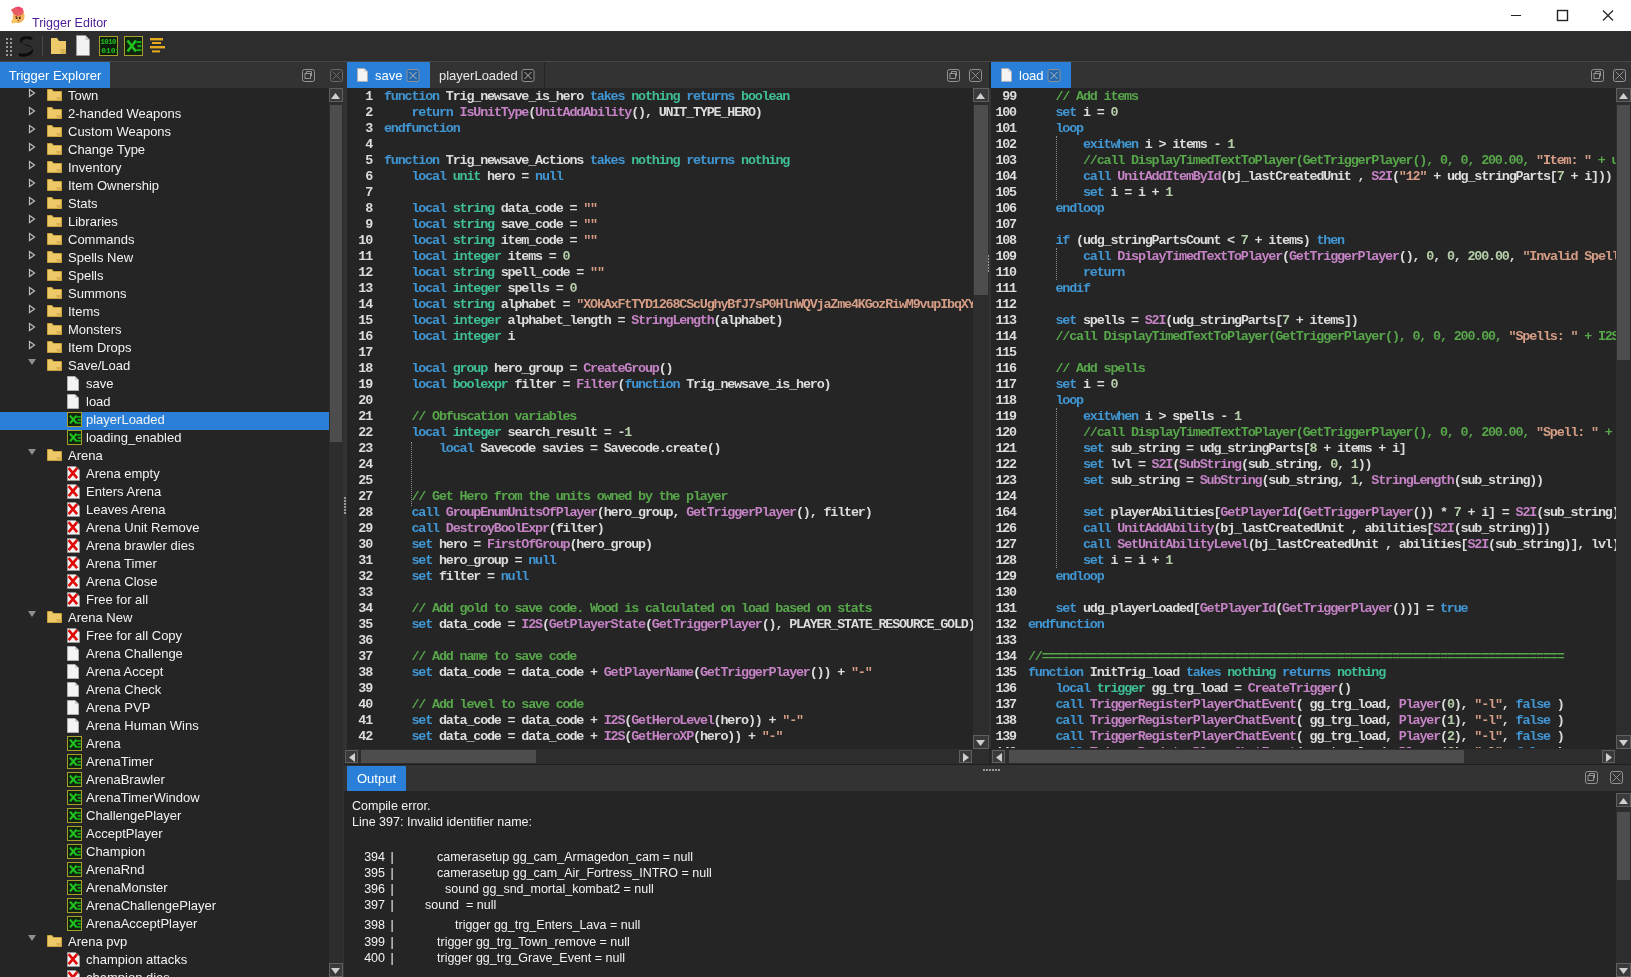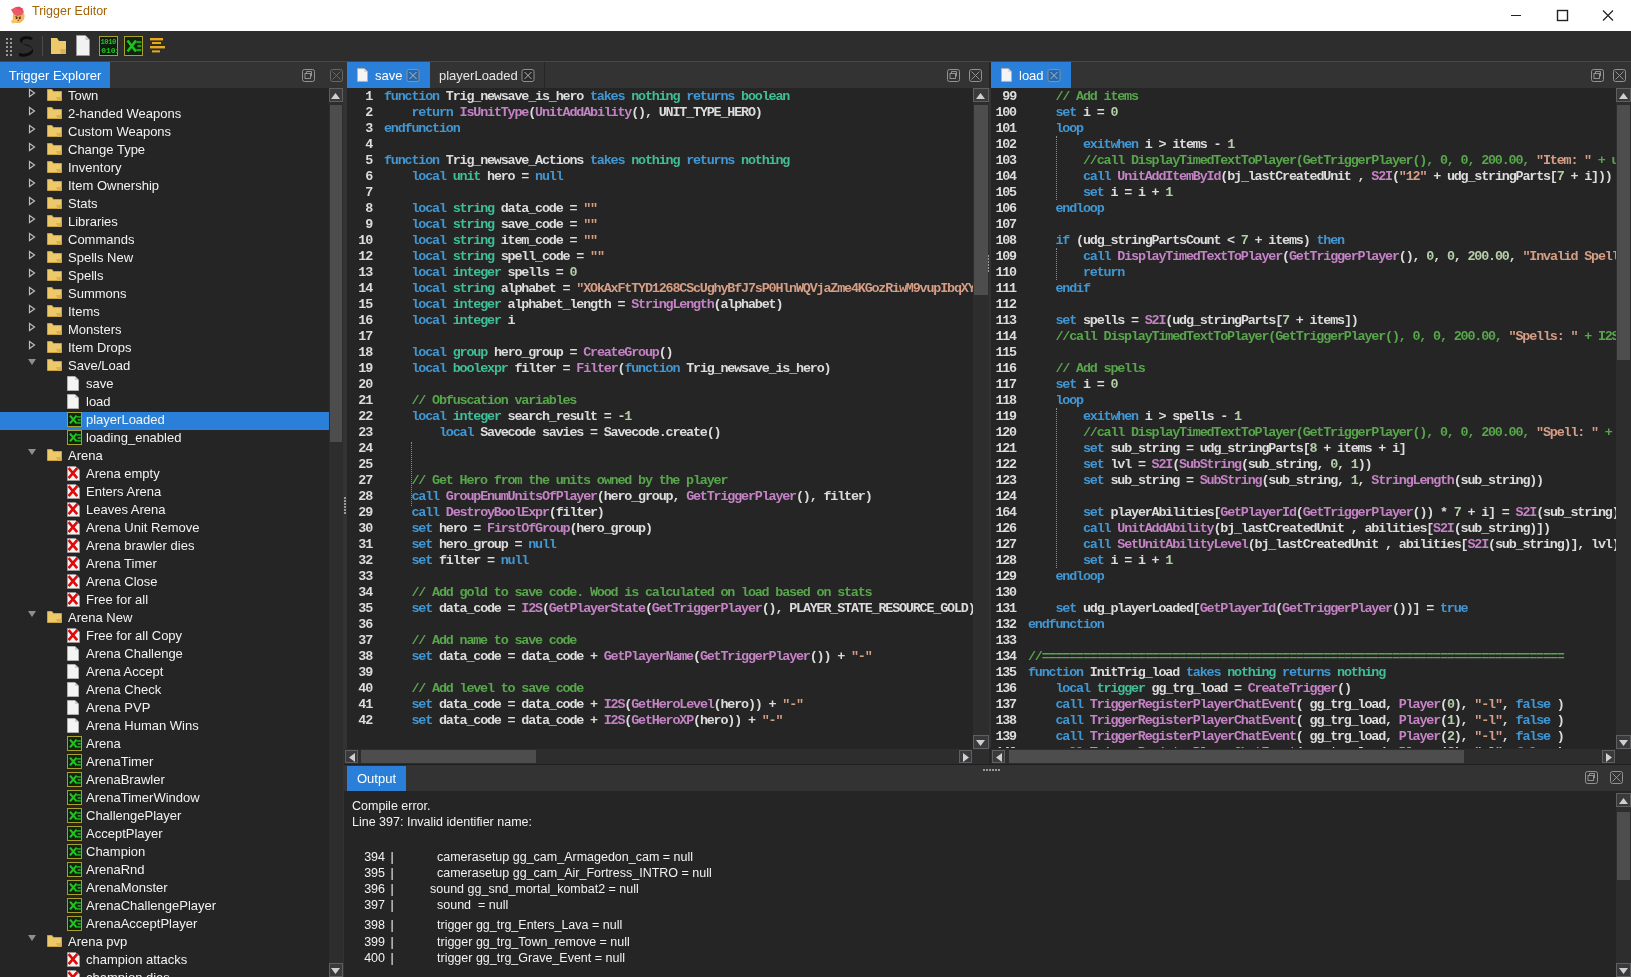--- a/index.html
+++ b/index.html
@@ -1,19 +1,19 @@
 <!DOCTYPE html>
 <html><head><meta charset="utf-8"><style>
 *{margin:0;padding:0;box-sizing:border-box}
 html,body{width:1631px;height:977px;overflow:hidden;background:#252526;
   font-family:"Liberation Sans",sans-serif;}
 .abs{position:absolute}
 
 #title{position:absolute;left:0;top:0;width:1631px;height:31px;background:#ffffff;color:#000}
-#title .txt{position:absolute;left:32px;top:4px;font-size:12.5px;color:#a16207}
+#title .txt{position:absolute;left:32px;top:16px;font-size:12.5px;color:#4c1d95}
 .wbtn{position:absolute;top:0;width:46px;height:31px}
 
 #toolbar{position:absolute;left:0;top:31px;width:1631px;height:31px;background:#2d2d2d;border-bottom:1px solid #474747}
 
 .hdr{position:absolute;background:#333333;height:26px}
 .btab{position:absolute;top:0;height:26px;background:#2a80d8;color:#fff;font-size:13px;display:flex;align-items:center;padding:0 10px;white-space:nowrap}
 .dtab{position:absolute;top:0;height:26px;background:#333333;color:#e6e6e6;font-size:13px;display:flex;align-items:center;padding:0 9px;border-right:1px solid #262626}
 .hico{position:absolute;top:7px}
 
 .ed{position:absolute;background:#252526;overflow:hidden;padding-top:1px}
@@ -820,20 +820,21 @@
     <div class="ln"><span class="num">1</span><span class="cd"><i class="k">function</i> Trig_newsave_is_hero <i class="k">takes</i> <i class="t">nothing</i> <i class="k">returns</i> <i class="t">boolean</i></span></div>
 <div class="ln"><span class="num">2</span><span class="cd">    <i class="k">return</i> <i class="f">IsUnitType</i>(<i class="f">UnitAddAbility</i>(), UNIT_TYPE_HERO)</span></div>
 <div class="ln"><span class="num">3</span><span class="cd"><i class="k">endfunction</i></span></div>
 <div class="ln"><span class="num">4</span><span class="cd"></span></div>
 <div class="ln"><span class="num">5</span><span class="cd"><i class="k">function</i> Trig_newsave_Actions <i class="k">takes</i> <i class="t">nothing</i> <i class="k">returns</i> <i class="t">nothing</i></span></div>
 <div class="ln"><span class="num">6</span><span class="cd">    <i class="k">local</i> <i class="t">unit</i> hero = <i class="k">null</i></span></div>
 <div class="ln"><span class="num">7</span><span class="cd"></span></div>
 <div class="ln"><span class="num">8</span><span class="cd">    <i class="k">local</i> <i class="t">string</i> data_code = <i class="s">""</i></span></div>
 <div class="ln"><span class="num">9</span><span class="cd">    <i class="k">local</i> <i class="t">string</i> save_code = <i class="s">""</i></span></div>
 <div class="ln"><span class="num">10</span><span class="cd">    <i class="k">local</i> <i class="t">string</i> item_code = <i class="s">""</i></span></div>
+<div class="ln"><span class="num">11</span><span class="cd">    <i class="k">local</i> <i class="t">integer</i> items = <i class="n">0</i></span></div>
 <div class="ln"><span class="num">12</span><span class="cd">    <i class="k">local</i> <i class="t">string</i> spell_code = <i class="s">""</i></span></div>
 <div class="ln"><span class="num">13</span><span class="cd">    <i class="k">local</i> <i class="t">integer</i> spells = <i class="n">0</i></span></div>
 <div class="ln"><span class="num">14</span><span class="cd">    <i class="k">local</i> <i class="t">string</i> alphabet = <i class="s">"XOkAxFtTYD1268CScUghyBfJ7sP0HlnWQVjaZme4KGozRiwM9vupIbqXYZ"</i></span></div>
 <div class="ln"><span class="num">15</span><span class="cd">    <i class="k">local</i> <i class="t">integer</i> alphabet_length = <i class="f">StringLength</i>(alphabet)</span></div>
 <div class="ln"><span class="num">16</span><span class="cd">    <i class="k">local</i> <i class="t">integer</i> i</span></div>
 <div class="ln"><span class="num">17</span><span class="cd"></span></div>
 <div class="ln"><span class="num">18</span><span class="cd">    <i class="k">local</i> <i class="t">group</i> hero_group = <i class="f">CreateGroup</i>()</span></div>
 <div class="ln"><span class="num">19</span><span class="cd">    <i class="k">local</i> <i class="t">boolexpr</i> filter = <i class="f">Filter</i>(<i class="k">function</i> Trig_newsave_is_hero)</span></div>
 <div class="ln"><span class="num">20</span><span class="cd"></span></div>
 <div class="ln"><span class="num">21</span><span class="cd"><i class="c">    // Obfuscation variables</i></span></div>
@@ -976,24 +977,24 @@
     </svg>
   </div>
 <div class="abs" style="left:344px;top:764px;width:1287px;height:1px;background:#1f1f1f"></div>
 <div id="out">
     <div class="row" style="margin-top:7px"><span style="margin-left:8px">Compile error.</span></div>
     <div class="row"><span style="margin-left:8px">Line 397: Invalid identifier name:</span></div>
     <div class="row"></div>
     <div class="row" style="height:2px"></div>
     <div class="row"><span class="gnum">394</span><span class="pipe">|</span><span style="margin-left:38px">camerasetup gg_cam_Armagedon_cam = null</span></div>
     <div class="row"><span class="gnum">395</span><span class="pipe">|</span><span style="margin-left:38px">camerasetup gg_cam_Air_Fortress_INTRO = null</span></div>
-    <div class="row"><span class="gnum">396</span><span class="pipe">|</span><span style="margin-left:31px">sound gg_snd_mortal_kombat2 = null</span></div>
-    <div class="row"><span class="gnum">397</span><span class="pipe">|</span><span style="margin-left:38px">sound  = null</span></div>
+    <div class="row"><span class="gnum">396</span><span class="pipe">|</span><span style="margin-left:46px">sound gg_snd_mortal_kombat2 = null</span></div>
+    <div class="row"><span class="gnum">397</span><span class="pipe">|</span><span style="margin-left:26px">sound  = null</span></div>
     <div class="row" style="height:4px"></div>
-    <div class="row"><span class="gnum">398</span><span class="pipe">|</span><span style="margin-left:38px">trigger gg_trg_Enters_Lava = null</span></div>
+    <div class="row"><span class="gnum">398</span><span class="pipe">|</span><span style="margin-left:56px">trigger gg_trg_Enters_Lava = null</span></div>
     <div class="row"><span class="gnum">399</span><span class="pipe">|</span><span style="margin-left:38px">trigger gg_trg_Town_remove = null</span></div>
     <div class="row"><span class="gnum">400</span><span class="pipe">|</span><span style="margin-left:38px">trigger gg_trg_Grave_Event = null</span></div>
   </div>
 <div class="sbv" style="left:1616px;top:793px;width:15px;height:184px">
     <div class="sbtn" style="top:0;height:14px">
       <svg width="9" height="6" viewBox="0 0 9 6" style="margin:4px 0 0 2px">
         <path d="M0 6 L4.5 0 L9 6 z" fill="#cfcfcf"></path>
       </svg>
     </div>
     <div class="sth" style="top:19px;height:68px"></div>

